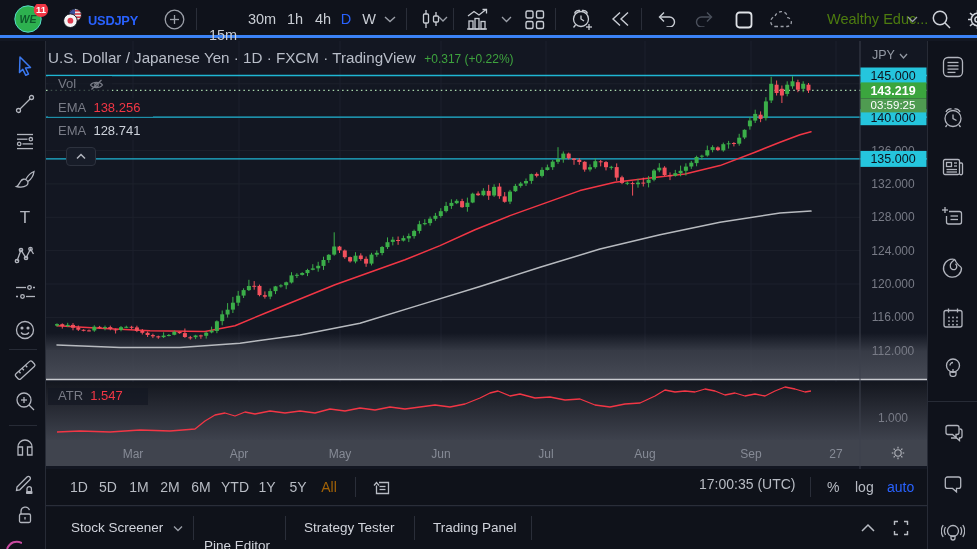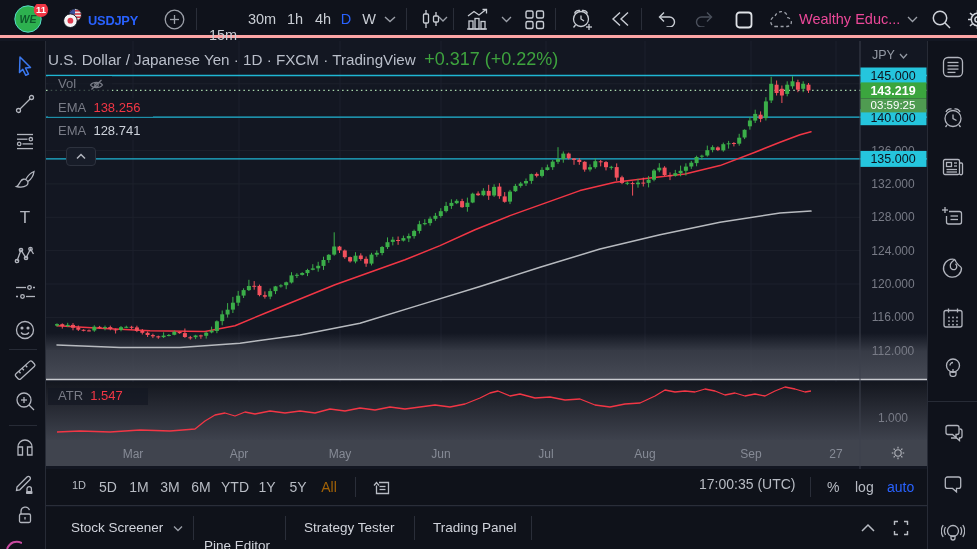--- a/index.html
+++ b/index.html
@@ -1,18 +1,18 @@
 <!DOCTYPE html>
 <html><head><meta charset="utf-8"><style>
 * { margin:0; padding:0; box-sizing:border-box; }
 html,body { width:977px; height:549px; background:#131722; overflow:hidden;
   font-family:"Liberation Sans",sans-serif; }
 .abs { position:absolute; }
 #topbar { left:0; top:0; width:977px; height:38px; background:#0f121b;
-  border-bottom:3px solid #fca5a5; }
+  border-bottom:3px solid #3b82f6; }
 #leftbar { left:0; top:41px; width:46px; height:508px; background:#0f121b;
   border-right:1px solid #272b36; }
 #rightbar { left:927px; top:41px; width:50px; height:508px; background:#0f121b;
   border-left:1px solid #272b36; }
 #chart { left:46px; top:41px; width:881px; height:428px; }
 #botbar { left:46px; top:469px; width:881px; height:37px; background:#0f121a;
   border-bottom:1px solid #2a2e39; }
 #panel { left:46px; top:507px; width:881px; height:42px; background:#0f121a; }
 .t { position:absolute; white-space:nowrap; }
 .sep { position:absolute; width:1px; background:#2a2e39; }
@@ -386,21 +386,21 @@
           <line x1="852.00" y1="418.20" x2="852.00" y2="416.60"></line>
           <line x1="847.62" y1="416.38" x2="848.75" y2="415.25"></line>
           <line x1="845.80" y1="412.00" x2="847.40" y2="412.00"></line>
           <line x1="847.62" y1="407.62" x2="848.75" y2="408.75"></line>
           <line x1="852.00" y1="405.80" x2="852.00" y2="407.40"></line>
           <line x1="856.38" y1="407.62" x2="855.25" y2="408.75"></line>
         </g>
 </g>
 </svg>
 
-  <div class="t" style="left:2px;top:8px;font-size:15.2px;color:#b9bec9;">U.S. Dollar / Japanese Yen · 1D · FXCM · TradingView&nbsp;&nbsp;<span style="color:#3ea33e;font-size:18px;">+0.317 (+0.22%)</span></div>
+  <div class="t" style="left:2px;top:8px;font-size:15.2px;color:#b9bec9;">U.S. Dollar / Japanese Yen · 1D · FXCM · TradingView&nbsp;&nbsp;<span style="color:#3ea33e;font-size:12px;">+0.317 (+0.22%)</span></div>
   <div class="t" style="left:2px;top:35px;width:64px;height:17px;background:rgba(19,23,34,.72);font-size:13px;color:#787b86;padding-left:10px;">Vol
     <svg width="19" height="14" viewBox="0 0 19 14" style="position:absolute;left:40px;top:2px;">
       <path d="M2.5 7 C5 3.5, 12 3.5, 14.5 7 C12 10.5, 5 10.5, 2.5 7 Z" fill="none" stroke="#787b86" stroke-width="1.2"></path>
       <circle cx="8.5" cy="7" r="1.8" fill="none" stroke="#787b86" stroke-width="1.2"></circle>
       <line x1="3.5" y1="11.5" x2="13.5" y2="2" stroke="#787b86" stroke-width="1.2"></line>
     </svg>
   </div>
   <div class="t" style="left:2px;top:57px;width:105px;height:19px;background:rgba(19,23,34,.72);font-size:13px;color:#787b86;padding:2px 0 0 10px;">EMA&nbsp;&nbsp;<span style="color:#f23645;">138.256</span></div>
   <div class="t" style="left:2px;top:80px;width:105px;height:19px;background:rgba(19,23,34,.72);font-size:13px;color:#787b86;padding:2px 0 0 10px;">EMA&nbsp;&nbsp;<span style="color:#ccd1da;">128.741</span></div>
   <div class="t" style="left:20px;top:106px;width:30px;height:19px;background:#171c28;border:1px solid #2d323e;border-radius:4px;">
@@ -518,21 +518,21 @@
 <path d="M17 6 h-9.5 a5 5 0 0 0 0 10 h3"></path>
         <path d="M13 1.5 L17.5 6 L13 10.5"></path>
 </g>
     </svg>
     <svg class="ic" style="left:735px;top:11px;" width="18" height="18" viewBox="0 0 18 18">
       <rect x="1.5" y="1.5" width="15" height="15" rx="3" stroke="#dfe2e7" stroke-width="1.8" fill="none"></rect>
     </svg>
     <svg class="ic" style="left:768px;top:11px;" width="26" height="18" viewBox="0 0 26 18">
 <path d="M7 15.5 h12 a4.5 4.5 0 0 0 0.8 -8.9 A6.5 6.5 0 0 0 7 5.6 a5 5 0 0 0 0 9.9 Z" fill="none" stroke="#9b9fa8" stroke-width="1.3" stroke-dasharray="3,2.6"></path>
 </svg>
-    <div class="t" style="left:799px;top:11px;font-size:14.5px;color:#ec4899;text-align:center;">Wealthy Educ...</div>
+    <div class="t" style="left:827px;top:11px;font-size:14.5px;color:#4d7c0f;text-align:center;">Wealthy Educ...</div>
     <svg class="ic" style="left:906px;top:15px;" width="13" height="9" viewBox="0 0 13 9">
       <path d="M2 2 l4.5 4.5 L11 2" stroke="#9b9fa8" stroke-width="1.3" fill="none"></path>
     </svg>
     <svg class="ic" style="left:931px;top:9px;" width="21" height="21" viewBox="0 0 21 21">
 <circle cx="9" cy="9" r="6.7" stroke="#cfd3da" stroke-width="1.5" fill="none"></circle>
 <line x1="13.8" y1="13.8" x2="19" y2="19" stroke="#cfd3da" stroke-width="1.5"></line>
 </svg>
     <svg class="ic" style="left:967px;top:9px;" width="10" height="21" viewBox="0 0 10 21">
 <g stroke="#cfd3da" stroke-width="1.5" fill="none">
 <circle cx="10.5" cy="10.5" r="6.2"></circle>
@@ -731,24 +731,24 @@
     <svg class="ic" style="left:13px;top:480px;" width="24" height="24" viewBox="0 0 24 24">
       <g stroke="#b2b5be" stroke-width="1.3" fill="none">
         <circle cx="12" cy="10" r="5.5"></circle>
         <path d="M10 15 h4 v2 a2 2 0 0 1 -4 0 Z"></path>
         <path d="M4.5 6 a8 8 0 0 0 0 8 M2.2 4 a11 11 0 0 0 0 12"></path>
         <path d="M19.5 6 a8 8 0 0 1 0 8 M21.8 4 a11 11 0 0 1 0 12"></path>
       </g>
     </svg>
   </div>
 <div class="abs" id="botbar">
-    <div class="t" style="left:33px;top:10px;transform:translateX(-50%);font-size:11px;color:#b8bcc4;">1D</div>
+    <div class="t" style="left:33px;top:10px;transform:translateX(-50%);font-size:14px;color:#b8bcc4;">1D</div>
     <div class="t" style="left:62px;top:10px;transform:translateX(-50%);font-size:14px;color:#b8bcc4;">5D</div>
     <div class="t" style="left:93px;top:10px;transform:translateX(-50%);font-size:14px;color:#b8bcc4;">1M</div>
-    <div class="t" style="left:124px;top:10px;transform:translateX(-50%);font-size:14px;color:#b8bcc4;">3M</div>
+    <div class="t" style="left:124px;top:10px;transform:translateX(-50%);font-size:14px;color:#b8bcc4;">2M</div>
     <div class="t" style="left:155px;top:10px;transform:translateX(-50%);font-size:14px;color:#b8bcc4;">6M</div>
     <div class="t" style="left:189px;top:10px;transform:translateX(-50%);font-size:14px;color:#b8bcc4;">YTD</div>
     <div class="t" style="left:221px;top:10px;transform:translateX(-50%);font-size:14px;color:#b8bcc4;">1Y</div>
     <div class="t" style="left:252px;top:10px;transform:translateX(-50%);font-size:14px;color:#b8bcc4;">5Y</div>
     <div class="t" style="left:283px;top:10px;transform:translateX(-50%);font-size:14px;color:#a16207;">All</div>
     <div class="sep" style="left:309px;top:8px;height:20px;"></div>
     <svg class="ic" style="left:327px;top:10px;" width="19" height="17" viewBox="0 0 19 17">
 <g stroke="#b8bcc4" stroke-width="1.3" fill="none">
 <path d="M6 3.5 h9.5 v11 H3.5 v-8"></path>
         <path d="M1 6.5 L3.5 3.5 L6 6.5"></path>

